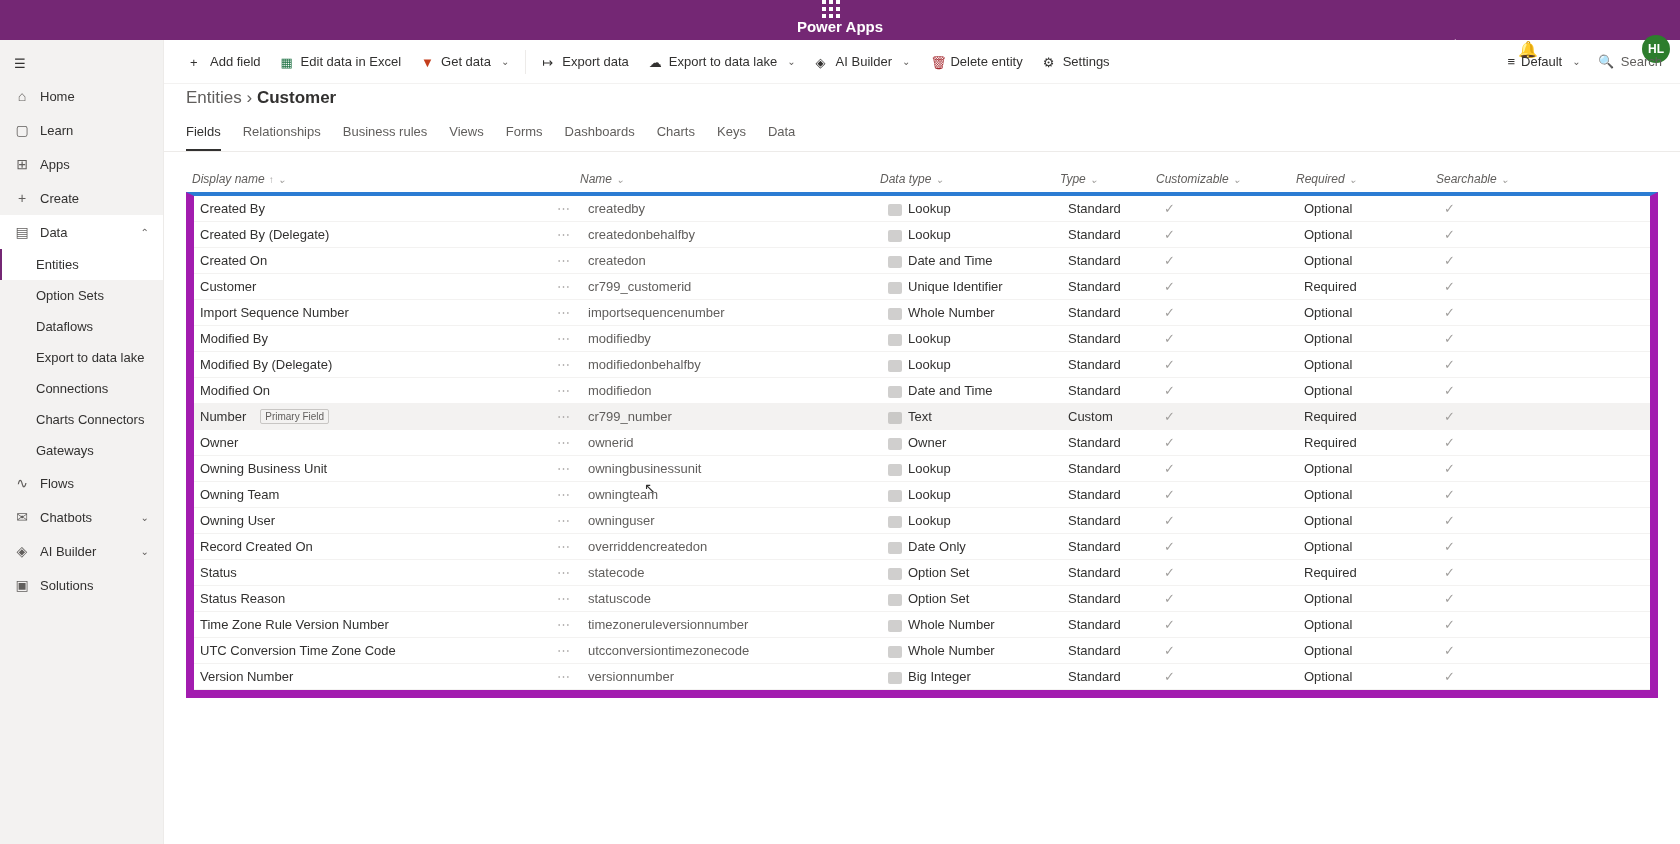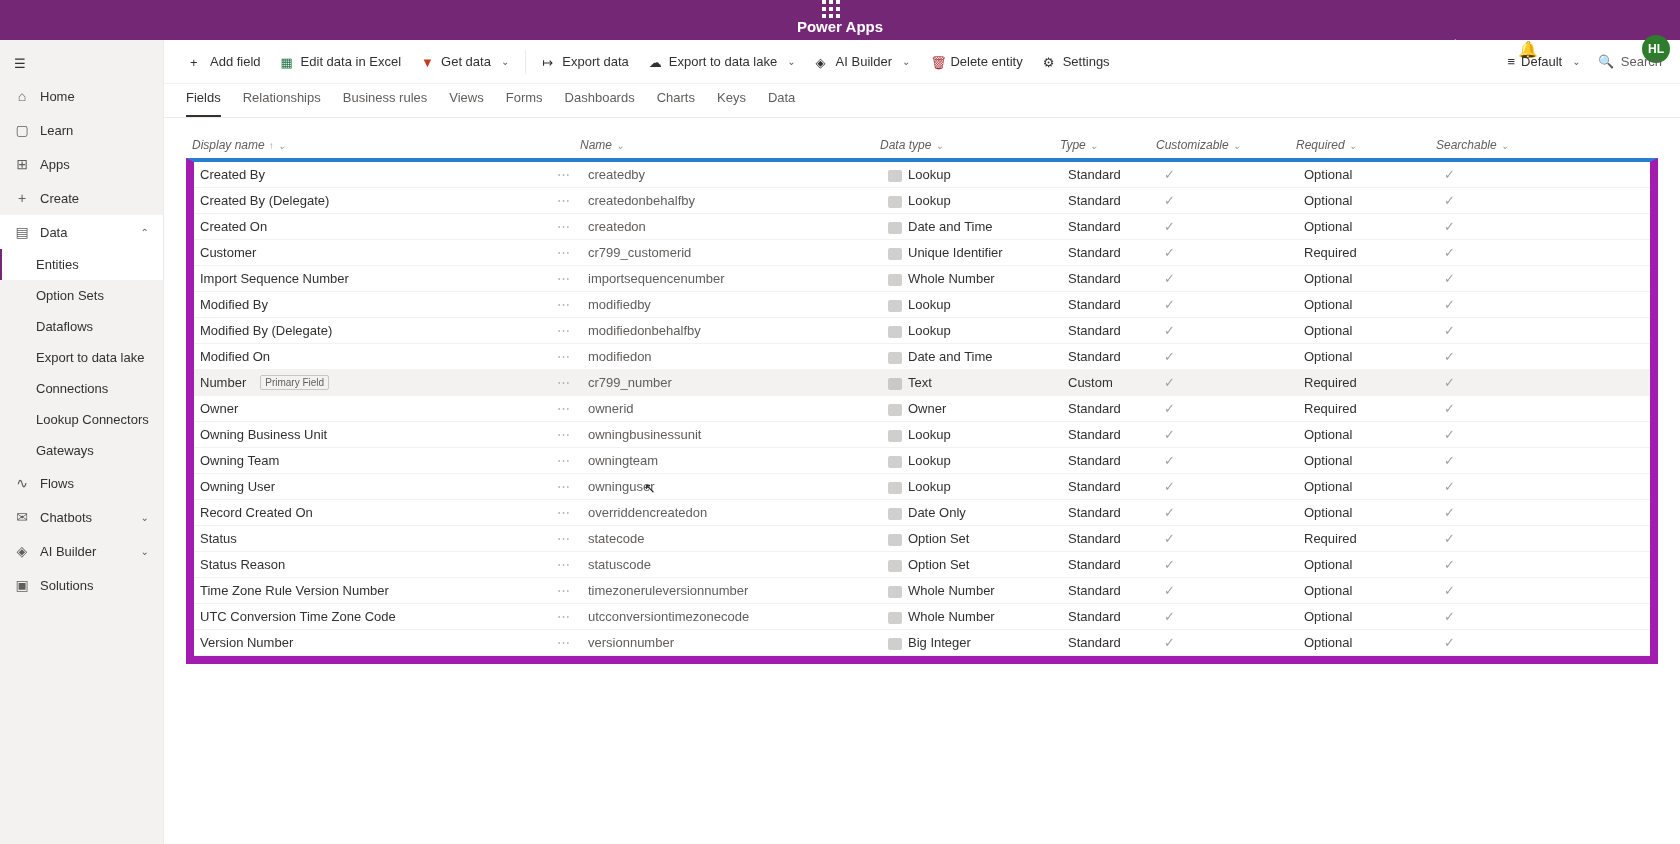--- a/index.html
+++ b/index.html
@@ -109,21 +109,21 @@
         <div class="nav-item sel">
           <span class="nav-icon">▤</span>
           <span>Data</span>
           <span class="chev">⌃</span>
         </div>
         <div class="sub-item active">Entities</div>
         <div class="sub-item">Option Sets</div>
         <div class="sub-item">Dataflows</div>
         <div class="sub-item">Export to data lake</div>
         <div class="sub-item">Connections</div>
-        <div class="sub-item">Lookup Connectors</div>
+        <div class="sub-item">Charts Connectors</div>
         <div class="sub-item">Gateways</div>
         <div class="nav-item">
           <span class="nav-icon">∿</span>
           <span>Flows</span>
         </div>
         <div class="nav-item">
           <span class="nav-icon">✉</span>
           <span>Chatbots</span>
           <span class="chev">⌄</span>
         </div>
@@ -184,20 +184,25 @@
             <span style="font-size:10px;margin-left:4px;color:#605e5c">⌄</span>
           </div>
         <div class="search-box">
             <span>🔍</span>
             <span>Search</span>
           </div>
       </div>
     </div>
 
 
+    <div class="crumbs">
+      <span>Entities</span>
+      <span> › </span>
+      <b>Customer</b>
+    </div>
 
     <div class="tabs" id="tabs">
         <div class="tab active">Fields</div>
         <div class="tab">Relationships</div>
         <div class="tab">Business rules</div>
         <div class="tab">Views</div>
         <div class="tab">Forms</div>
         <div class="tab">Dashboards</div>
         <div class="tab">Charts</div>
         <div class="tab">Keys</div>

